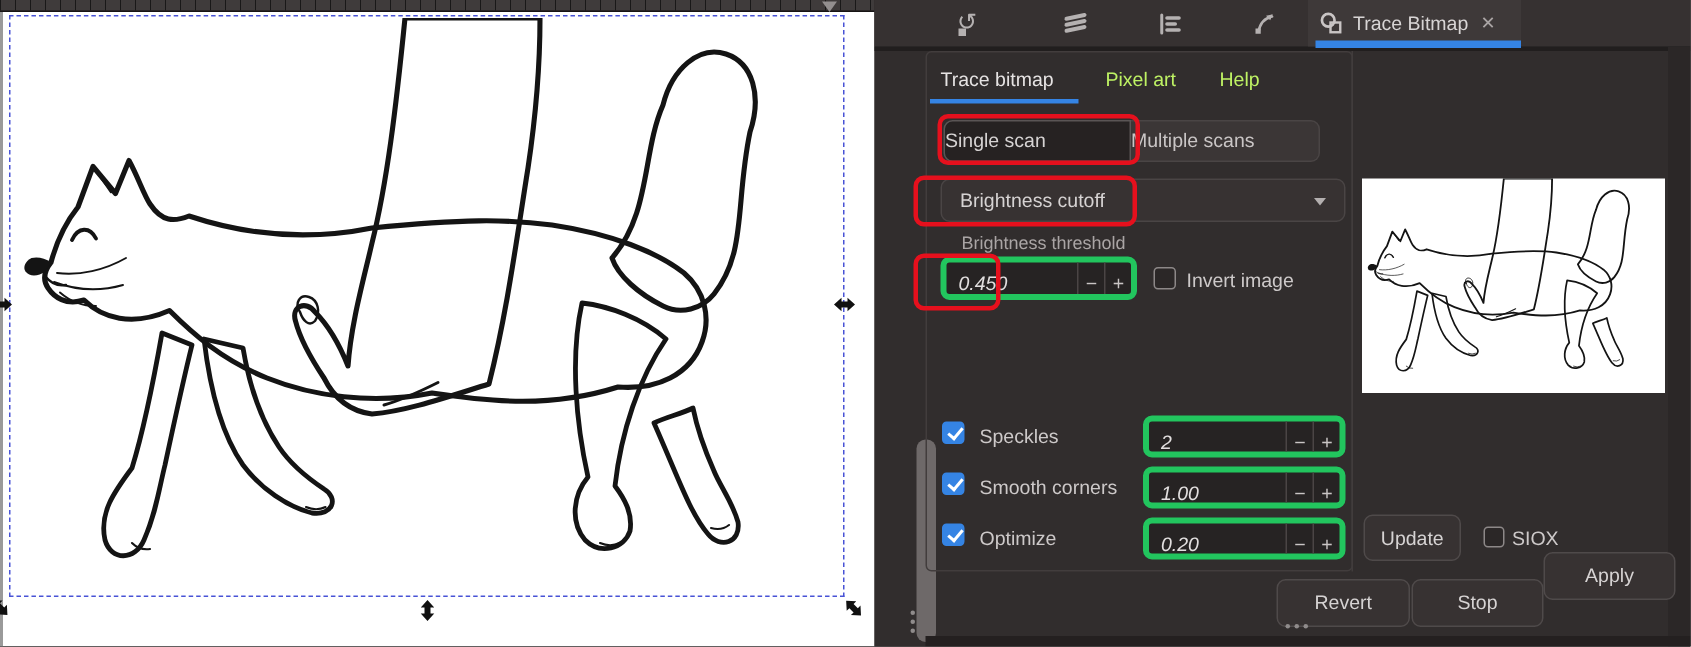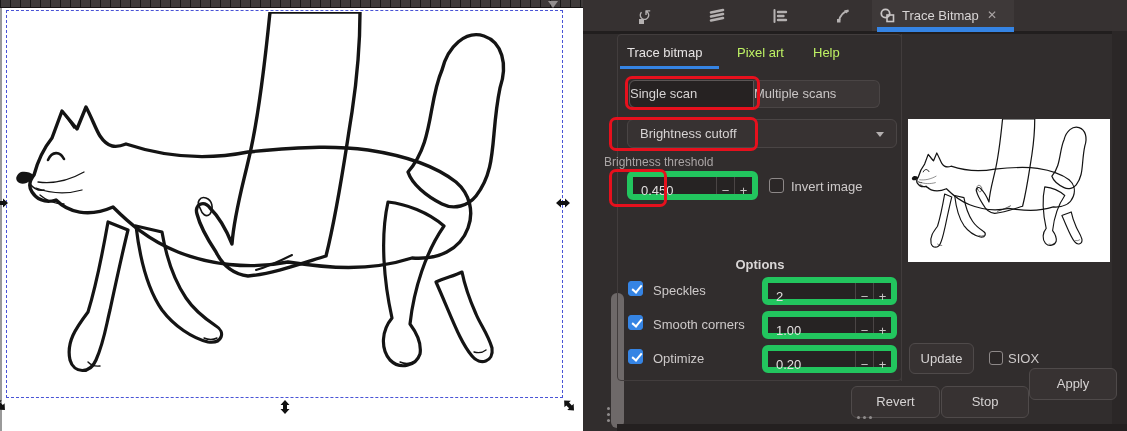--- a/index.html
+++ b/index.html
@@ -55,22 +55,22 @@
               border-radius:6px 0 0 6px;color:#d6d3d3;}
   .seg-multi{left:754px;width:126px;background:#3b3636;border:1px solid #4a4545;border-left:none;
               border-radius:0 6px 6px 0;color:#c9c5c5;}
 
   .dropdown{left:627px;top:119px;width:270px;height:29px;background:#373232;
             border:1px solid #4a4545;border-radius:6px;line-height:27px;padding-left:12px;color:#d6d3d3;}
   .caret{right:12px;top:12px;width:0;height:0;border-left:4.5px solid transparent;
          border-right:4.5px solid transparent;border-top:5px solid #b3afaf;}
 
   .field-label{color:#aaa5a5;font-size:12px;}
-  .spin{height:29px;background:#262323;border:6px solid #22c55e;border-radius:6px;
-        display:flex;align-items:stretch;color:#e2dfdf;}
+  .spin{height:29px;background:#262323;border:4px solid #22c55e;border-radius:6px;
+        display:flex;align-items:stretch;color:#e2dfdf;font-style:italic;}
   .spin .val{flex:1;line-height:27px;padding-left:8px;}
   .spin .sbtn{width:18px;border-left:1px solid #4a4545;text-align:center;line-height:27px;
         color:#c9c5c5;font-size:13px;}
 
   .cb{width:15px;height:15px;border:1px solid #8d8888;border-radius:3px;background:#2b2727;}
   .cb.on{background:#3584e4;border-color:#3584e4;position:absolute;}
   .cb.on::after{content:"";position:absolute;left:5px;top:1px;width:4px;height:8px;
         border:solid #fff;border-width:0 2px 2px 0;transform:rotate(40deg);}
 
   .opt-title{left:660px;top:257px;width:200px;text-align:center;font-weight:bold;color:#d9d6d6;}
@@ -220,32 +220,31 @@
   <div class="abs seg seg-single">Single scan</div>
   <div class="abs seg seg-multi">Multiple scans</div>
   <div class="abs anno" style="left:625px;top:76px;width:135px;height:34px"></div>
 
   <div class="abs dropdown">
     <span>Brightness cutoff</span>
     <span class="abs caret"></span>
   </div>
   <div class="abs anno" style="left:609px;top:117px;width:149px;height:34px"></div>
 
-  <div class="abs field-label" style="left:604px;top:155px">Brightness threshold</div>
+  <div class="abs field-label" style="left:641px;top:155px">Brightness threshold</div>
   <div class="abs spin" style="left:627px;top:171px;width:131px">
     <div class="val">0.450</div>
     <div class="sbtn">−</div>
     <div class="sbtn">+</div>
   </div>
   <div class="abs anno" style="left:609px;top:169px;width:58px;height:38px"></div>
 
   <div class="abs cb" style="left:769px;top:178px"></div>
   <div class="abs opt-label" style="left:791px;top:179px">Invert image</div>
 
-  <div class="abs opt-title">Options</div>
 
   <div class="abs cb on" style="left:628px;top:281px"></div>
   <div class="abs opt-label" style="left:653px;top:283px">Speckles</div>
   <div class="abs spin" style="left:762px;top:277px;width:135px;height:28px">
     <div class="val">2</div>
     <div class="sbtn">−</div>
     <div class="sbtn">+</div>
   </div>
 
   <div class="abs cb on" style="left:628px;top:315px"></div>

